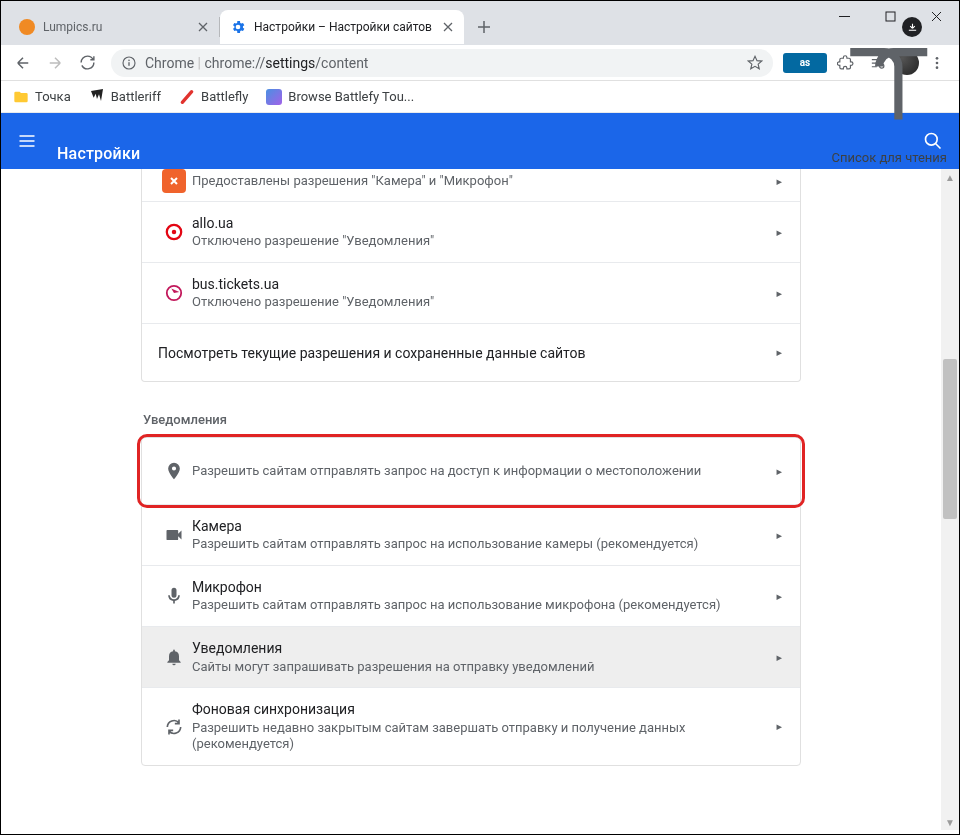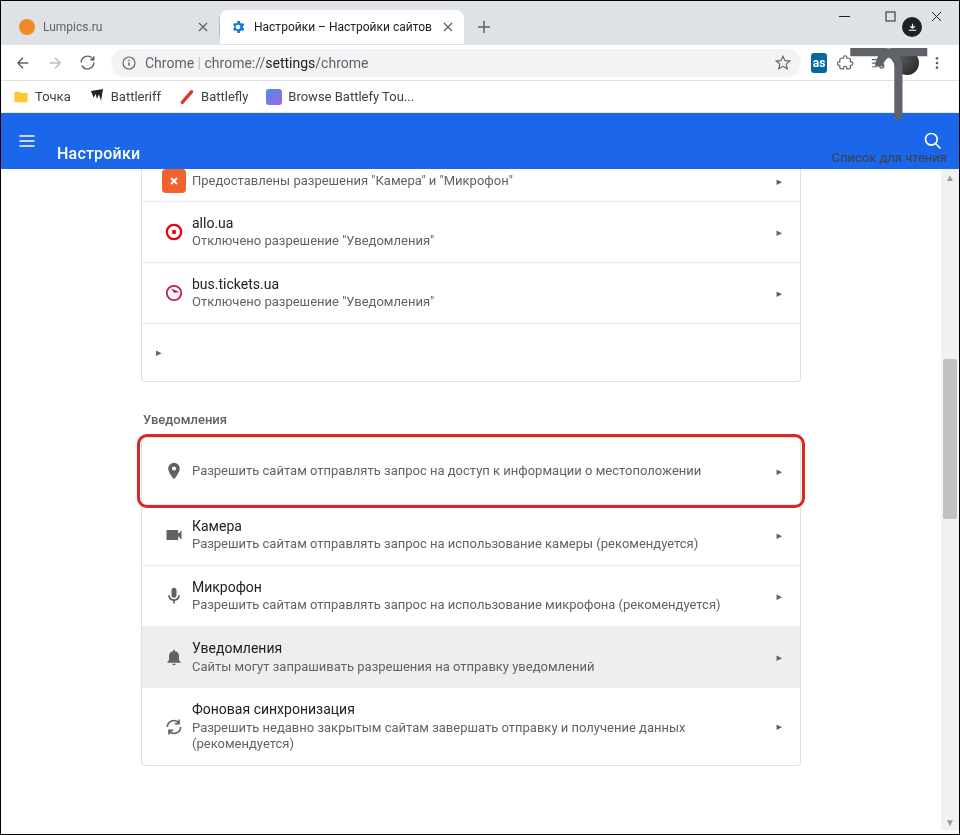--- a/index.html
+++ b/index.html
@@ -21,21 +21,21 @@
 
 
 .toolbar { height:36px; background:#fff; display:flex; align-items:center; padding:0 8px; gap:4px; border-bottom:1px solid #e0e0e0;}
 .tbtn { width:28px; height:28px; display:flex; align-items:center; justify-content:center; color:#5f6368; border-radius:50%; cursor:pointer; }
 .tbtn.dis { color:#bdbdbd; }
 .omni { flex:1; height:28px; background:#f1f3f4; border-radius:14px; display:flex; align-items:center; padding:0 10px; gap:8px; font-size:14px; color:#5f6368; margin:0 6px;}
 .omni .lock { width:16px; height:16px; }
 .omni-text { display:flex; align-items:flex-start; gap:0;}
 .omni-text b { color:#202124; font-weight:400; }
 .omni .star { margin-left:auto; width:16px; height:16px; color:#5f6368; }
-.ext { width:16px; height:20px; background:#0369a1; border-radius:3px; color:#fff; display:flex; align-items:center; justify-content:center; font-size:12px; font-weight:bold;}
+.ext { width:44px; height:20px; background:#0369a1; border-radius:3px; color:#fff; display:flex; align-items:center; justify-content:center; font-size:10px; font-weight:bold;}
 .avatar{width:24px;height:24px;border-radius:50%;background:radial-gradient(circle at 30% 30%,#555,#222);}
 
 
 .bookmarks { height:32px; background:#fff; display:flex; align-items:center; padding:0 12px; gap:18px; font-size:13px; color:#3c4043; border-bottom:1px solid #e8eaed;}
 .bm { display:flex; align-items:center; gap:6px; cursor:pointer; }
 .bm .ico { width:16px; height:16px; }
 .bm-right{margin-left:auto;display:flex;align-items:center;gap:6px;cursor:pointer;flex-direction:column;}
 
 
 .settings-head { height:56px; background:#1b66e9; color:#fff; display:flex; align-items:center; padding:0 16px; gap:20px; }
@@ -145,21 +145,21 @@
         <path d="M3 12a9 9 0 019-9 9 9 0 018 5M21 3v5h-5M21 12a9 9 0 01-17 4"></path>
       </svg>
     </div>
   <div class="omni">
     <svg class="lock" viewBox="0 0 24 24" fill="#5f6368">
         <circle cx="12" cy="12" r="9" fill="none" stroke="#5f6368" stroke-width="1.7"></circle>
         <circle cx="12" cy="8" r="1.2"></circle>
         <rect x="11" y="10.5" width="2" height="6" rx="1"></rect>
       </svg>
     <div class="omni-text">
-      <span>Chrome</span>&nbsp;<span style="color:#c0c0c0">|</span>&nbsp;<span>chrome://</span><b>settings</b><span>/chrome</span>
+      <span>Chrome</span>&nbsp;<span style="color:#c0c0c0">|</span>&nbsp;<span>chrome://</span><b>settings</b><span>/content</span>
     </div>
     <svg class="star" viewBox="0 0 24 24" fill="none" stroke="#5f6368" stroke-width="1.7">
         <path d="M12 2l3 6.5 7 .6-5.3 4.6 1.7 7L12 17l-6.4 3.7 1.7-7L2 9.1l7-.6z"></path>
       </svg>
   </div>
   <div class="ext">as</div>
   <div class="tbtn">
       <svg width="17" height="17" viewBox="0 0 24 24" fill="#5f6368">
         <path d="M20 11h-1V8a2 2 0 00-2-2h-3V5a2.5 2.5 0 00-5 0v1H6a2 2 0 00-2 2v3H3a2.5 2.5 0 000 5h1v3a2 2 0 002 2h3v-1a2.5 2.5 0 015 0v1h3a2 2 0 002-2v-3h1a2.5 2.5 0 000-5z" fill="none" stroke="#5f6368" stroke-width="1.7"></path>
       </svg>
@@ -265,20 +265,23 @@
             </svg>
           </div>
       </div>
       <div class="body">
         <div class="t1">bus.tickets.ua</div>
         <div class="t2">Отключено разрешение "Уведомления"</div>
       </div>
       <div class="chev">▸</div>
     </div>
     <div class="row single">
+      <div class="body">
+          <div class="t1">Посмотреть текущие разрешения и сохраненные данные сайтов</div>
+        </div>
       <div class="chev">▸</div>
     </div>
   </div>
 
   <div class="section-h">Уведомления</div>
 
   <div class="card" style="position:relative">
     <div class="highlight-border" style="top:-4px;left:-5px;right:-5px;height:74px"></div>
 
     <div class="row" style="min-height:66px">

